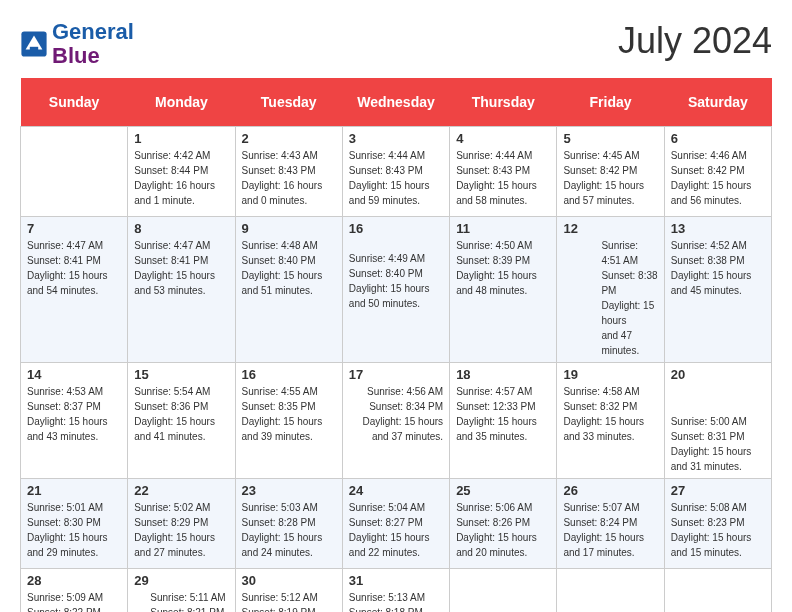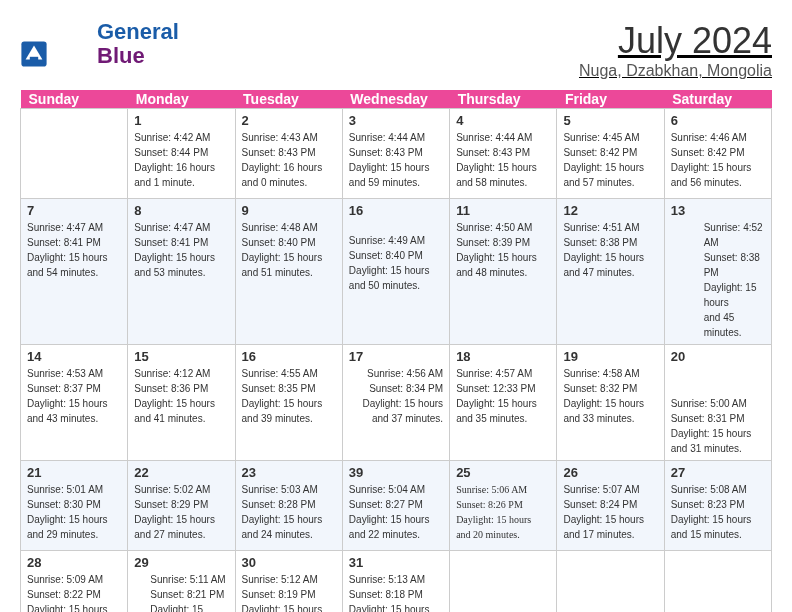--- a/index.html
+++ b/index.html
@@ -11,60 +11,58 @@
       padding: 20px;
     }
     .header {
       display: flex;
       justify-content: space-between;
       align-items: flex-start;
       margin-bottom: 10px;
     }
     .logo {
       display: flex;
-      align-items: flex-end;
-      gap: 45px;
+      align-items: center;
     }
     .logo-text {
       font-size: 22px;
       font-weight: bold;
       color: #333;
       line-height: 1.1;
     }
     .logo-text span {
       color: #1a5ca8;
     }
     .logo-icon {
       width: 28px;
       height: 28px;
       margin-right: 4px;
     }
     .title-block {
-      text-align: right;
-      text-decoration: underline;
+      text-align: center;
     }
     .month-title {
       font-size: 36px;
       color: #333;
       font-weight: normal;
     }
     .location-title {
       font-size: 16px;
       color: #555;
     }
     table {
       width: 100%;
       border-collapse: collapse;
       table-layout: fixed;
     }
     th {
-      background-color: #ec4899;
+      background-color: #ef4444;
       color: white;
-      text-align: left;
-      padding: 1px 8px;
+      text-align: center;
+      padding: 16px 8px;
       font-size: 14px;
       font-weight: bold;
     }
     td {
       border: 1px solid #ccc;
       vertical-align: top;
       padding: 4px 6px;
       font-size: 11px;
       color: #333;
       height: 90px;
@@ -99,21 +97,20 @@
       <polygon points="20,8 32,28 8,28" fill="white"></polygon>
       <rect x="14" y="24" width="12" height="6" fill="#1a5ca8"></rect>
     </svg>
     <div class="logo-text">
       <span>General</span><br>
       <span style="color:#701a75;">Blue</span>
     </div>
   </div>
   <div class="title-block">
     <div class="month-title">July 2024</div>
-    <div class="location-title">Nuga, Dzabkhan, Mongolia</div>
   </div>
 </div>
 
 <table>
   <thead>
     <tr>
     <th>Sunday</th>
         <th>Monday</th>
         <th>Tuesday</th>
         <th>Wednesday</th>
@@ -199,44 +196,44 @@
         </td>
         <td>
           <div class="day-num">11</div>
           <div class="day-info" style="white-space: pre-line;">Sunrise: 4:50 AM
 Sunset: 8:39 PM
 Daylight: 15 hours
 and 48 minutes.</div>
         </td>
         <td>
           <div class="day-num">12</div>
-          <div class="day-info" style="white-space: pre-line;">Sunrise: 4:51 AM
+          <div class="day-info" style="white-space: pre-line; margin-left: 38px;">Sunrise: 4:51 AM
 Sunset: 8:38 PM
 Daylight: 15 hours
 and 47 minutes.</div>
         </td>
         <td>
           <div class="day-num">13</div>
-          <div class="day-info" style="white-space: pre-line; margin-left: 33px;">Sunrise: 4:52 AM
+          <div class="day-info" style="white-space: pre-line;">Sunrise: 4:52 AM
 Sunset: 8:38 PM
 Daylight: 15 hours
 and 45 minutes.</div>
         </td>
       </tr>
       <tr>
         <td>
           <div class="day-num">14</div>
           <div class="day-info" style="white-space: pre-line;">Sunrise: 4:53 AM
 Sunset: 8:37 PM
 Daylight: 15 hours
 and 43 minutes.</div>
         </td>
         <td>
           <div class="day-num">15</div>
-          <div class="day-info" style="white-space: pre-line;">Sunrise: 4:12 AM
+          <div class="day-info" style="white-space: pre-line;">Sunrise: 5:54 AM
 Sunset: 8:36 PM
 Daylight: 15 hours
 and 41 minutes.</div>
         </td>
         <td>
           <div class="day-num">16</div>
           <div class="day-info" style="white-space: pre-line;">Sunrise: 4:55 AM
 Sunset: 8:35 PM
 Daylight: 15 hours
 and 39 minutes.</div>
@@ -286,29 +283,29 @@
 and 27 minutes.</div>
         </td>
         <td>
           <div class="day-num">23</div>
           <div class="day-info" style="white-space: pre-line;">Sunrise: 5:03 AM
 Sunset: 8:28 PM
 Daylight: 15 hours
 and 24 minutes.</div>
         </td>
         <td>
-          <div class="day-num">39</div>
+          <div class="day-num">24</div>
           <div class="day-info" style="white-space: pre-line;">Sunrise: 5:04 AM
 Sunset: 8:27 PM
 Daylight: 15 hours
 and 22 minutes.</div>
         </td>
         <td>
           <div class="day-num">25</div>
-          <div class="day-info" style="white-space: pre-line; font-family: Liberation Serif, serif;">Sunrise: 5:06 AM
+          <div class="day-info" style="white-space: pre-line;">Sunrise: 5:06 AM
 Sunset: 8:26 PM
 Daylight: 15 hours
 and 20 minutes.</div>
         </td>
         <td>
           <div class="day-num">26</div>
           <div class="day-info" style="white-space: pre-line;">Sunrise: 5:07 AM
 Sunset: 8:24 PM
 Daylight: 15 hours
 and 17 minutes.</div>

